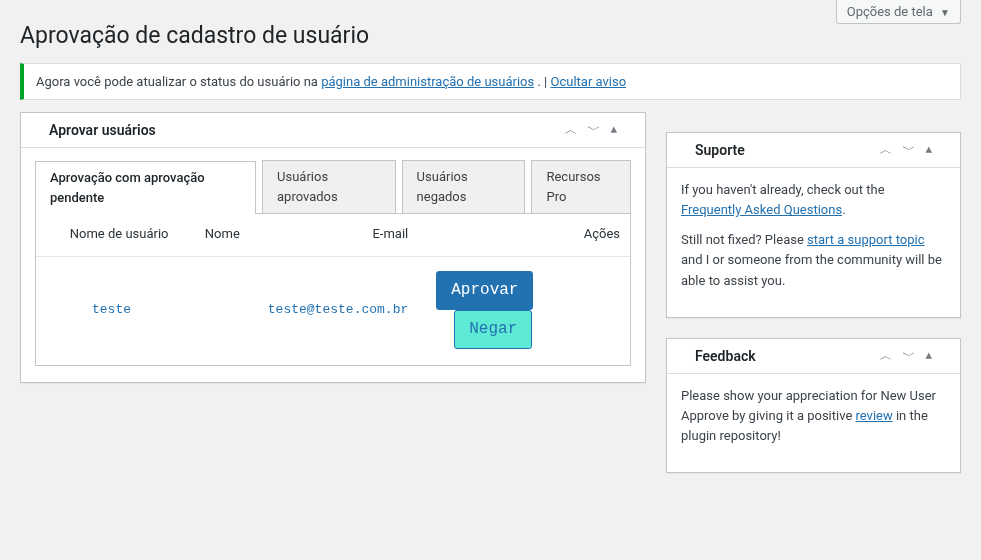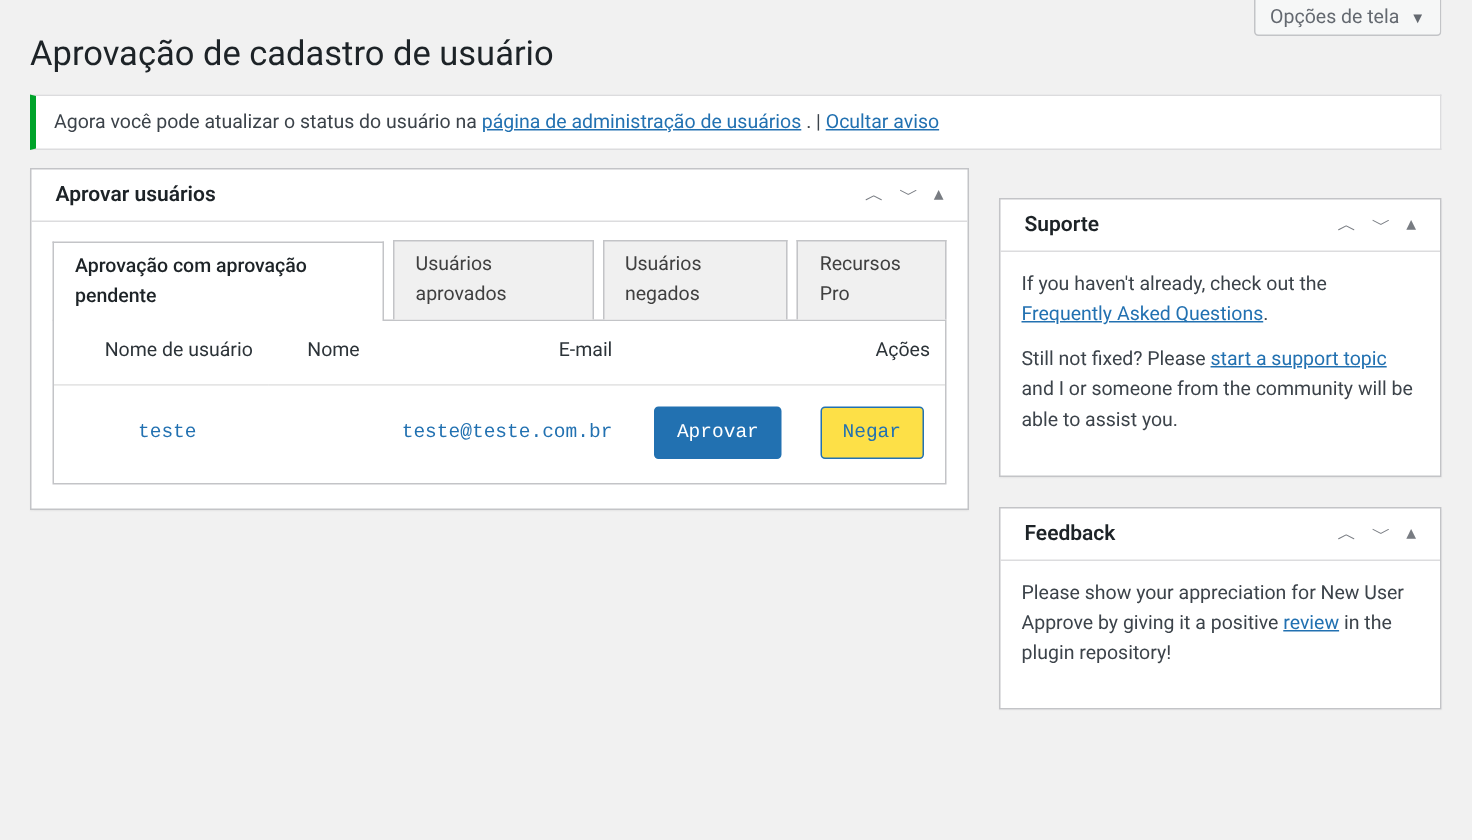--- a/index.html
+++ b/index.html
@@ -51,21 +51,21 @@
   .postbox {
     background: #fff;
     border: 1px solid #c3c4c7;
     box-shadow: 0 1px 1px rgba(0,0,0,.04);
     margin-bottom: 20px;
   }
   .postbox-header {
     display: flex;
     align-items: center;
     border-bottom: 1px solid #dcdcde;
-    padding: 8px 16px;
+    padding: 8px 28px;
   }
   .postbox-header h2 {
     font-size: 14px;
     font-weight: 600;
     color: #1d2327;
     flex: 1;
   }
   .handle-actions { display: flex; gap: 10px; color: #787c82; }
   .handle-actions span { cursor: pointer; font-size: 13px; }
   .postbox-inside { padding: 12px 14px 16px 14px; font-size: 13px; line-height: 1.55; color: #3c434a; }
@@ -113,30 +113,30 @@
     padding: 14px 10px 16px 18px;
     vertical-align: middle;
     font-family: Liberation Mono, monospace;
   }
   td.username a { color: #2271b1; text-decoration: none; }
   td.email a { color: #2271b1; text-decoration: none; }
   .btn {
     display: inline-block;
     padding: 6px 14px;
     border-radius: 3px;
-    font-size: 13px;
+    font-size: 16px;
     cursor: pointer;
   }
   .btn-primary {
     background: #2271b1;
     color: #fff;
     border: 1px solid #2271b1;
   }
   .btn-secondary {
-    background: #fde047;
+    background: #5eead4;
     color: #2271b1;
     border: 1px solid #2271b1;
     margin-left: 18px;
   }
 </style>
 </head>
 <body>
 
 <div class="screen-options">
   <span>Opções de tela</span>

